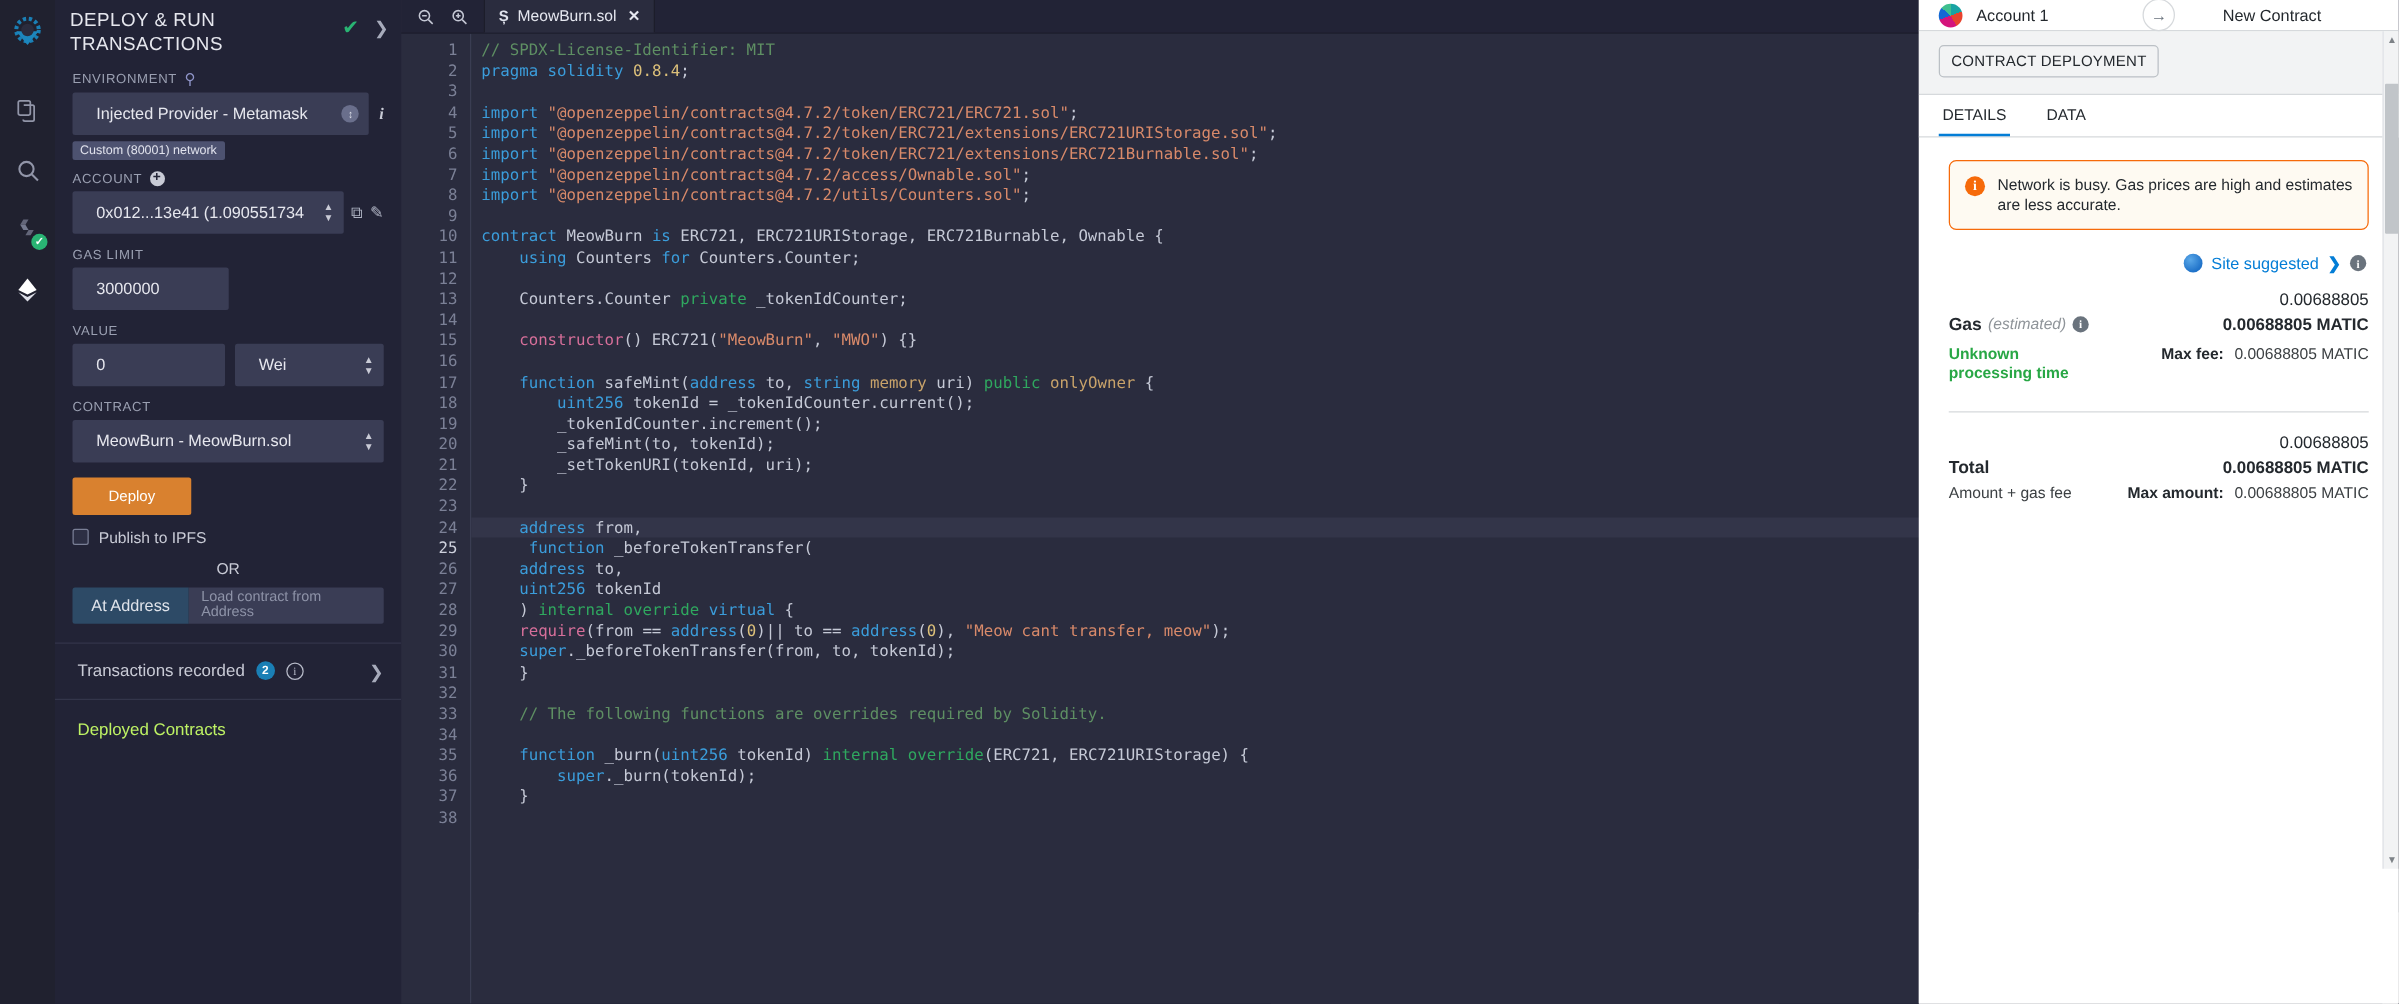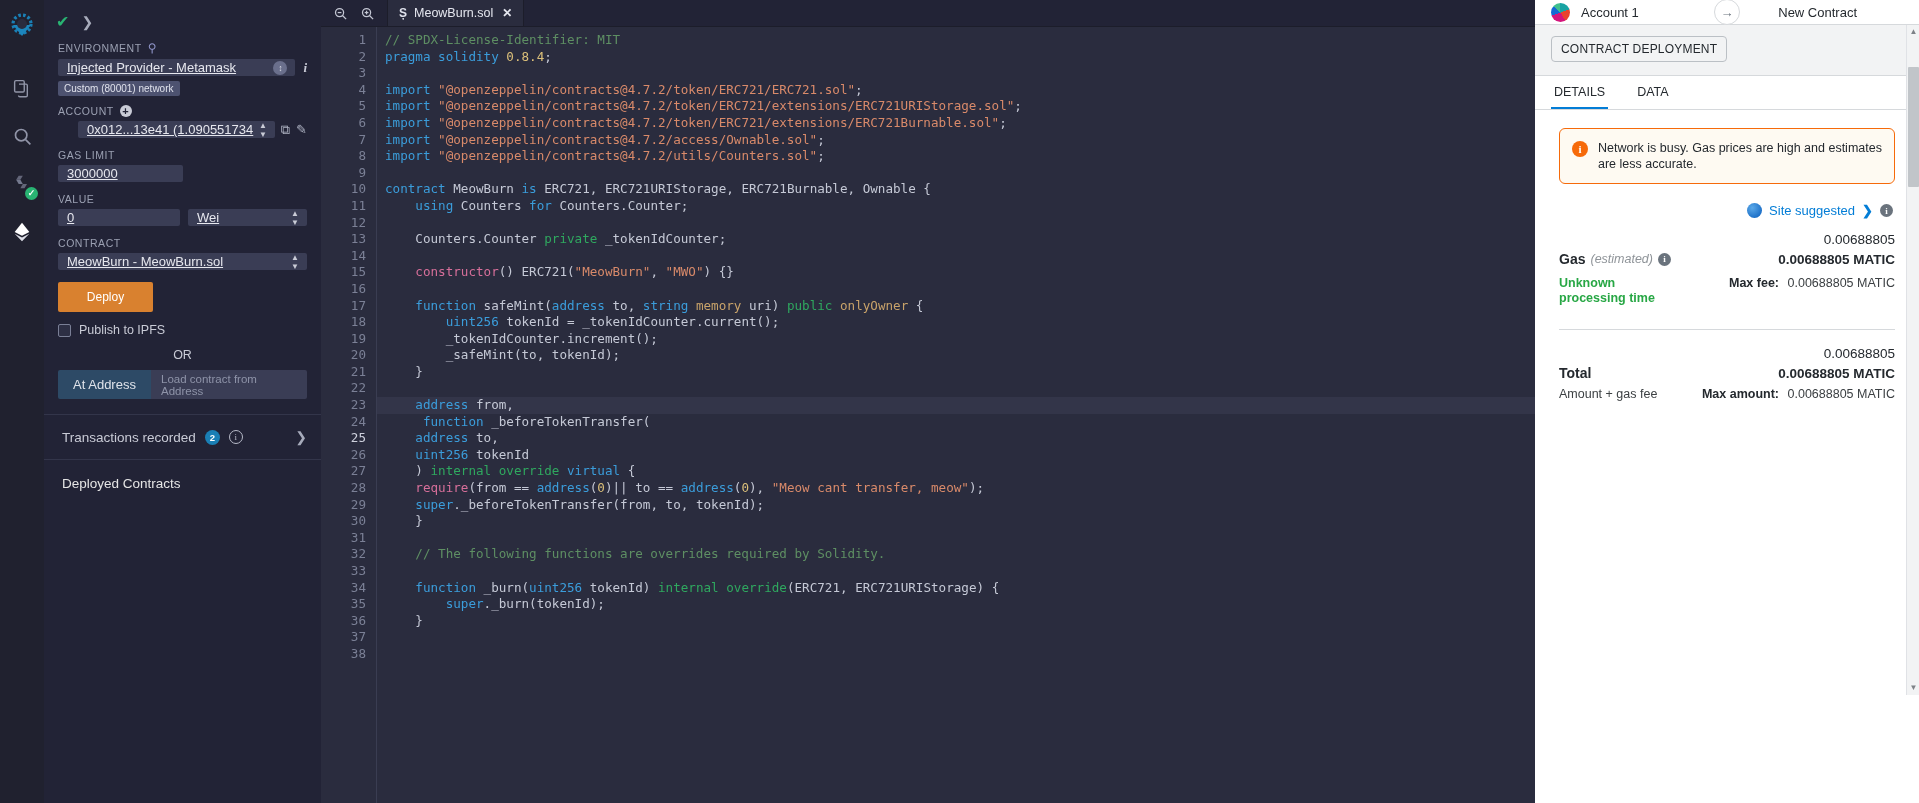--- a/index.html
+++ b/index.html
@@ -65,46 +65,45 @@
   }
   .fieldlabel .plug { color: #8f94c8; font-size: 12px; }
   .plus-ic {
     display:inline-flex; align-items:center; justify-content:center;
     width: 12px; height: 12px; border-radius: 50%;
     background: #c9cbd6; color:#222336; font-size:11px; font-weight: bold;
     line-height: 1;
   }
   .input {
     background: #3a3d55; border: none; border-radius: 2px;
-    height: 17px; width: 100%;
+    height: 34px; width: 100%;
     color: #e6e7ee; font-size: 13px;
-    padding: 0 9px;
+    padding: 0 19px;
     display: flex; align-items: center;
     position: relative;
     font-family: "Liberation Sans", sans-serif;
-    text-decoration: underline;
   }
   .input.sel::after {
     content: "";
     position: absolute; right: 9px; top: 50%;
     width: 0; height: 0;
   }
   .spin {
     position: absolute; right: 8px; top: 50%; transform: translateY(-50%);
     display: flex; flex-direction: column; gap: 2px; color: #c9cbd6;
     font-size: 8px; line-height: 7px;
   }
   .row-gap { margin-bottom: 11px; }
   .net-badge {
     display: inline-block; background: #4d5270;
     color: #e0e2ec; font-size: 10px; border-radius: 2px;
     padding: 2px 6px; margin: 5px 0 9px 0;
   }
   .acct-row { display: flex; align-items: center; gap: 6px; }
-  .acct-row .input { flex: 1; margin-left: 20px; }
+  .acct-row .input { flex: 1; }
   .sm-ic { color: #aeb2c2; font-size: 13px; cursor: pointer; }
   .val-row { display: flex; gap: 8px; }
   .val-row .input:first-child { width: 122px; flex: 0 0 122px; }
   .val-row .input:last-child { flex: 1; }
   .env-row { display: flex; align-items: center; gap: 8px; }
   .env-row .input { flex: 1; }
   .env-dot {
     position: absolute; right: 8px; top: 50%; transform: translateY(-50%);
     width: 14px; height: 14px; border-radius: 50%; background: #6a6f8c;
     display:flex; align-items:center; justify-content:center;
@@ -148,21 +147,21 @@
     font-weight: bold;
   }
   .circ-i {
     width: 14px; height: 14px; border-radius: 50%;
     border: 1px solid #b7bac8; color:#b7bac8;
     font-size: 9px; display: flex; align-items: center; justify-content: center;
     font-family: "Liberation Serif", serif;
   }
   .txrec .chev { margin-left: auto; color: #a7abbb; font-size: 14px; }
 
-  .deployed-hdr { padding: 16px 18px 0 18px; font-size: 13.5px; color: #e5e5e5; }
+  .deployed-hdr { padding: 16px 18px 0 18px; font-size: 13.5px; color: #bef264; }
   .nocontract {
     margin: 14px 18px 0 18px;
     background: #4b3538; border: 1px solid #6a4448;
     color: #d9a7a0; font-size: 12px; line-height: 1.5;
     text-align: center; padding: 14px 16px;
     border-radius: 2px;
   }
 
   
   .editor { flex: 1 1 auto; height: 803px; background: #2a2c3e; position: relative; overflow: hidden; }
@@ -381,20 +380,21 @@
     <div class="ic">
       <svg width="22" height="22" viewBox="0 0 24 24">
         <path d="M12 2 L20 12 L12 16 L4 12 Z" fill="#ffffff"></path>
         <path d="M4 14 L12 18 L20 14 L12 22 Z" fill="#dddfe8"></path>
       </svg>
     </div>
   </div>
 
   <div class="leftpanel">
     <div class="lp-header">
+      <div class="lp-title">DEPLOY &amp; RUN TRANSACTIONS</div>
       <div class="lp-hdr-icons">
         <span class="check-ic">✔</span>
         <span class="chev-ic">❯</span>
       </div>
     </div>
 
     <div class="lp-body">
       <div class="fieldlabel">
         <span>ENVIRONMENT</span>
         <span class="plug">⚲</span>
@@ -554,20 +554,21 @@
           <div class="cl"><span class="c-txt">    <span class="c-kw">using</span> Counters <span class="c-kw">for</span> Counters.Counter;</span></div>
           <div class="cl"><span class="c-txt"></span></div>
           <div class="cl"><span class="c-txt">    Counters.Counter <span class="c-kw2">private</span> _tokenIdCounter;</span></div>
           <div class="cl"><span class="c-txt"></span></div>
           <div class="cl"><span class="c-txt">    <span class="c-fn">constructor</span>() ERC721(<span class="c-str">"MeowBurn"</span>, <span class="c-str">"MWO"</span>) {}</span></div>
           <div class="cl"><span class="c-txt"></span></div>
           <div class="cl"><span class="c-txt">    <span class="c-kw">function</span> safeMint(<span class="c-kw">address</span> to, <span class="c-kw">string</span> <span class="c-or">memory</span> uri) <span class="c-kw2">public</span> <span class="c-or">onlyOwner</span> {</span></div>
           <div class="cl"><span class="c-txt">        <span class="c-kw">uint256</span> tokenId = _tokenIdCounter.current();</span></div>
           <div class="cl"><span class="c-txt">        _tokenIdCounter.increment();</span></div>
           <div class="cl"><span class="c-txt">        _safeMint(to, tokenId);</span></div>
+          <div class="cl"><span class="c-txt">        _setTokenURI(tokenId, uri);</span></div>
           <div class="cl"><span class="c-txt">    }</span></div>
           <div class="cl"><span class="c-txt"></span></div>
           <div class="cl hl"><span class="c-txt">    <span class="c-kw">address</span> from,</span></div>
           <div class="cl"><span class="c-txt">     <span class="c-kw">function</span> _beforeTokenTransfer(</span></div>
           <div class="cl"><span class="c-txt">    <span class="c-kw">address</span> to,</span></div>
           <div class="cl"><span class="c-txt">    <span class="c-kw">uint256</span> tokenId</span></div>
           <div class="cl"><span class="c-txt">    ) <span class="c-kw2">internal</span> <span class="c-kw2">override</span> <span class="c-kw">virtual</span> {</span></div>
           <div class="cl"><span class="c-txt">    <span class="c-fn">require</span>(from == <span class="c-kw">address</span>(<span class="c-num">0</span>)|| to == <span class="c-kw">address</span>(<span class="c-num">0</span>), <span class="c-str">"Meow cant transfer, meow"</span>);</span></div>
           <div class="cl"><span class="c-txt">    <span class="c-kw">super</span>._beforeTokenTransfer(from, to, tokenId);</span></div>
           <div class="cl"><span class="c-txt">    }</span></div>

